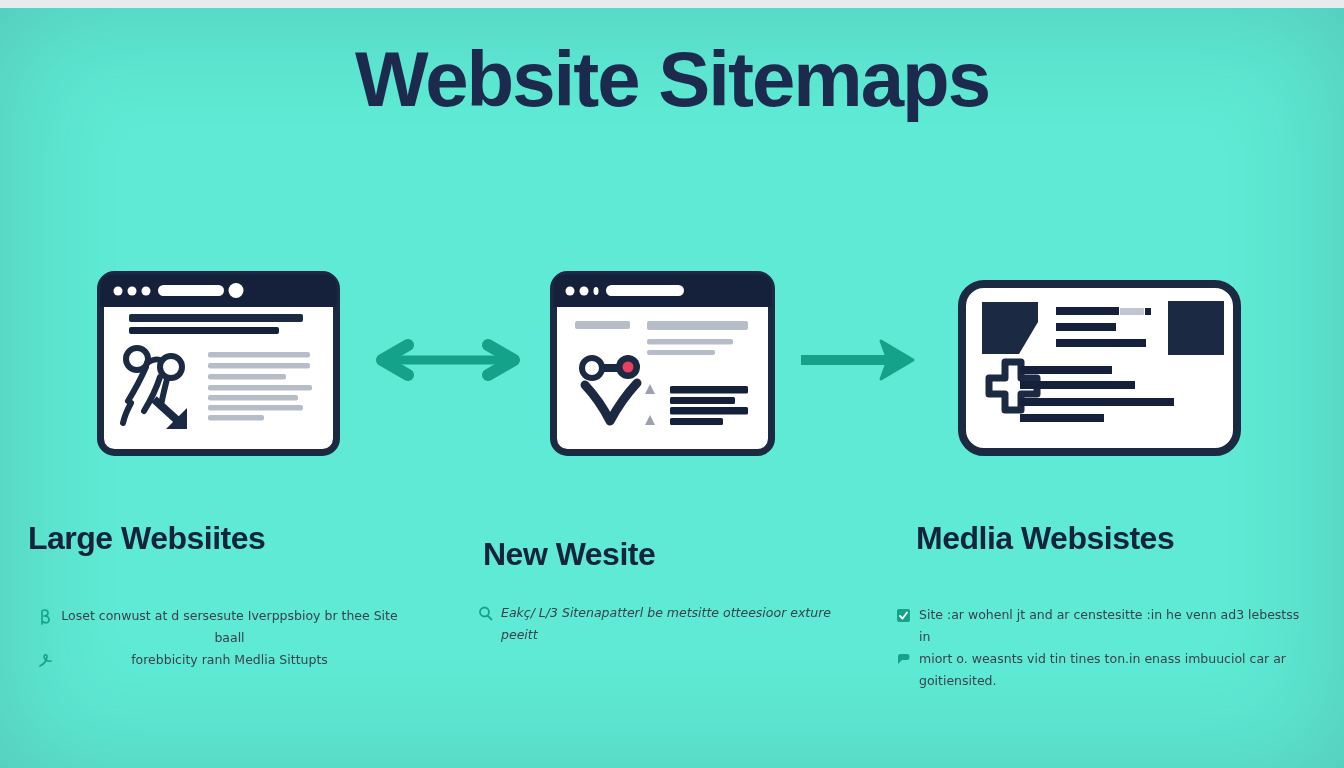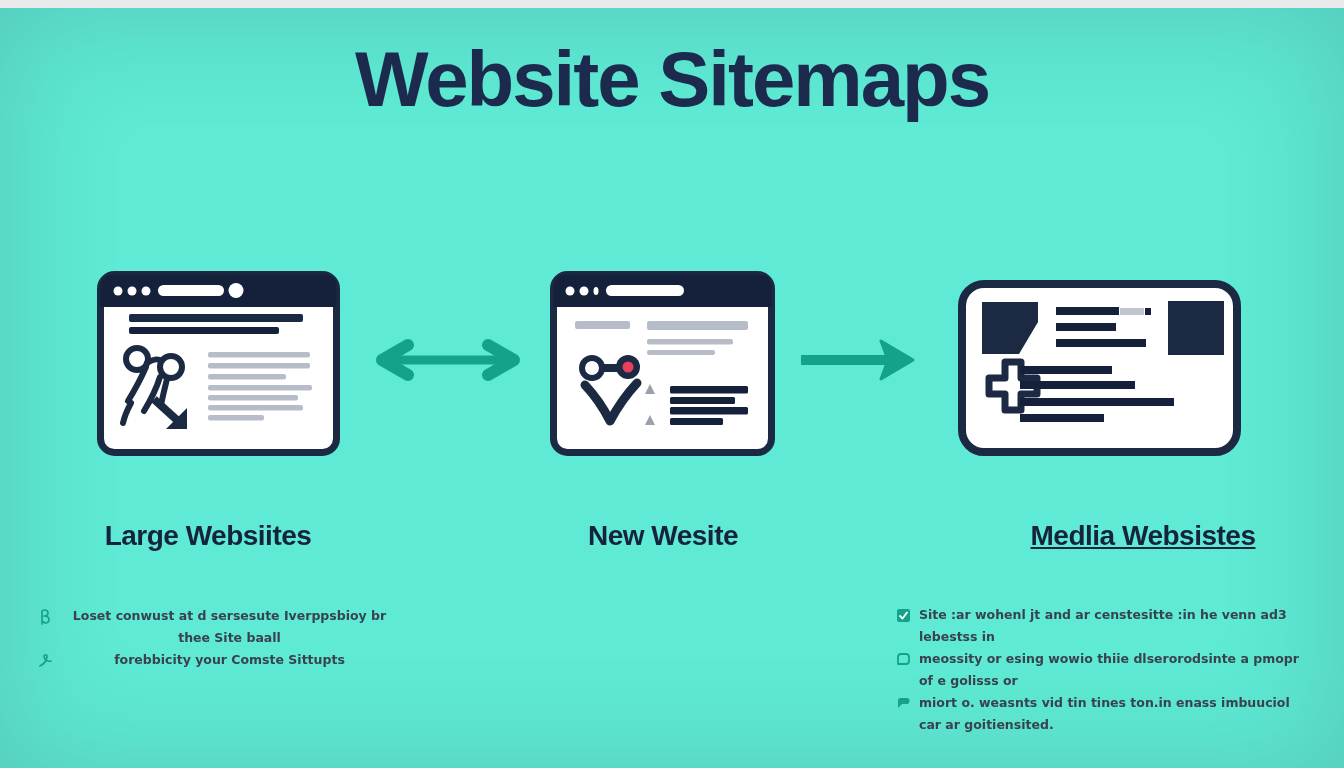--- a/index.html
+++ b/index.html
@@ -11,26 +11,26 @@
     box-shadow: inset 0 0 120px rgba(40,45,60,.18);
   }
   .title{
     position:absolute; top:26px; left:0; width:100%;
     text-align:center; font-size:78px; font-weight:bold;
     color:#1b2a4d; letter-spacing:-2px;
   }
   .abs{ position:absolute; }
   svg{ display:block; }
   h2.col-heading{
-    position:absolute; width:360px; text-align:center;
-    font-size:28px; font-weight:bold; color:#16233c; letter-spacing:-.5px;
+    position:absolute; width:360px; 
+    font-size:32px; font-weight:bold; color:#16233c; letter-spacing:-.5px;
   }
   .textblock{
     position:absolute; font-family:"DejaVu Sans", sans-serif;
-    font-size:12.5px; color:#39424f; line-height:22px;font-weight:bold;
+    font-size:12.5px; color:#39424f; line-height:22px;
   }
   .tline{ display:flex; align-items:flex-start; gap:8px; }
   .tline .li{ flex:0 0 15px; padding-top:4px; }
   .tline .txt{ flex:1; }
   .center .txt{ text-align:center; }
   .italic .txt{ font-style:italic; }
 </style>
 </head>
 <body>
 
@@ -141,66 +141,67 @@
       <g fill="#15213a">
         <rect x="62" y="86" width="92" height="8"></rect>
         <rect x="62" y="101" width="115" height="8"></rect>
         <rect x="62" y="118" width="154" height="8"></rect>
         <rect x="62" y="134" width="84" height="8"></rect>
       </g>
     </svg>
   </div>
 
   <h2 class="col-heading" style="left:28px; top:512px;">Large Websiites</h2>
-  <h2 class="col-heading" style="left:483px; top:512px;">New Wesite</h2>
-  <h2 class="col-heading" style="left:963px; top:512px;text-decoration:underline;">Medlia Websistes</h2>
+  <h2 class="col-heading" style="left:483px; top:528px;">New Wesite</h2>
+  <h2 class="col-heading" style="left:916px; top:512px;">Medlia Websistes</h2>
 
   <div class="textblock center" style="left:38px; top:597px; width:360px;">
     <div class="tline">
       <span class="li">
         <svg width="15" height="17" viewBox="0 0 15 17">
             <path d="M4 15 V3 Q4 1 6.5 1 Q10 1 10 4 Q10 7 6 7 Q11 7 11 10.5 Q11 14 7 14 L4 12" fill="none" stroke="#14a38a" stroke-width="1.7" stroke-linecap="round" stroke-linejoin="round"></path>
           </svg>
       </span>
       <span class="txt">Loset conwust at d sersesute Iverppsbioy br thee Site baall</span>
     </div>
     <div class="tline">
       <span class="li">
         <svg width="15" height="16" viewBox="0 0 15 16">
             <path d="M2 13 Q8 10 9 4 Q9 1 7 2 Q5 3 7 6 Q9 9 13 8" fill="none" stroke="#14a38a" stroke-width="1.7" stroke-linecap="round"></path>
           </svg>
       </span>
-      <span class="txt">forebbicity your Comste Sittupts</span>
+      <span class="txt">forebbicity ranh Medlia Sittupts</span>
     </div>
   </div>
 
   <div class="textblock" style="left:478px; top:594px; width:370px;">
+    <div class="tline italic">
+      <span class="li">
+        <svg width="15" height="15" viewBox="0 0 15 15">
+            <circle cx="6.5" cy="6" r="4.5" fill="none" stroke="#14a38a" stroke-width="1.8"></circle>
+            <line x1="9.5" y1="9.5" x2="13.5" y2="13.5" stroke="#14a38a" stroke-width="1.8" stroke-linecap="round"></line>
+          </svg>
+      </span>
+      <span class="txt">Eakç/ L/3 Sitenapatterl be metsitte otteesioor exture peeitt</span>
+    </div>
   </div>
 
   <div class="textblock" style="left:896px; top:596px; width:412px;">
     <div class="tline">
       <span class="li">
         <svg width="15" height="15" viewBox="0 0 15 15">
             <rect x="1" y="1" width="13" height="13" rx="2" fill="#14a38a"></rect>
             <path d="M4 8 L6.5 10.5 L11 4.5" fill="none" stroke="#ffffff" stroke-width="1.8" stroke-linecap="round" stroke-linejoin="round"></path>
           </svg>
       </span>
       <span class="txt">Site :ar wohenl jt and ar censtesitte :in he venn ad3 lebestss in</span>
     </div>
     <div class="tline">
       <span class="li">
         <svg width="15" height="15" viewBox="0 0 15 15">
-            <path d="M2 12 V5 Q2 2 5 2 H10 Q13 2 13 5 V9 Q13 12 10 12 Z" fill="none" stroke="#14a38a" stroke-width="1.8" stroke-linejoin="round"></path>
-          </svg>
-      </span>
-      <span class="txt">meossity or esing wowio thiie dlserorodsinte a pmopr of e golisss or</span>
-    </div>
-    <div class="tline">
-      <span class="li">
-        <svg width="15" height="15" viewBox="0 0 15 15">
             <path d="M2 11 V4 Q2 2 4.5 2 H11 Q13.5 2 13.5 4.5 Q13.5 8 11 8 H6 L2 12 Z" fill="#14a38a"></path>
           </svg>
       </span>
       <span class="txt">miort o. weasnts vid tin tines ton.in enass imbuuciol car ar goitiensited.</span>
     </div>
 
   </div>
 
 </div>
 

